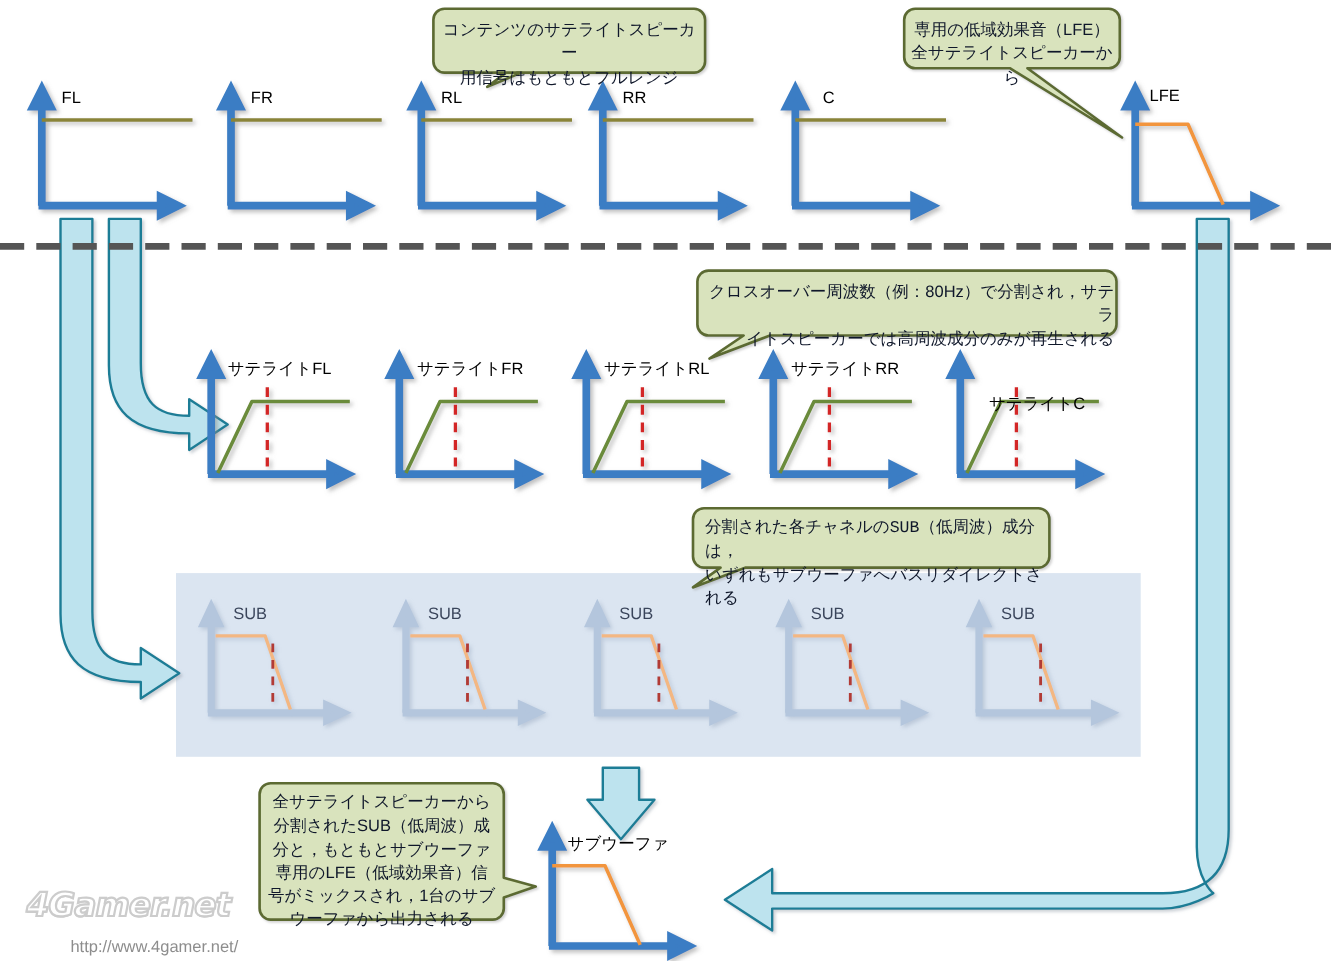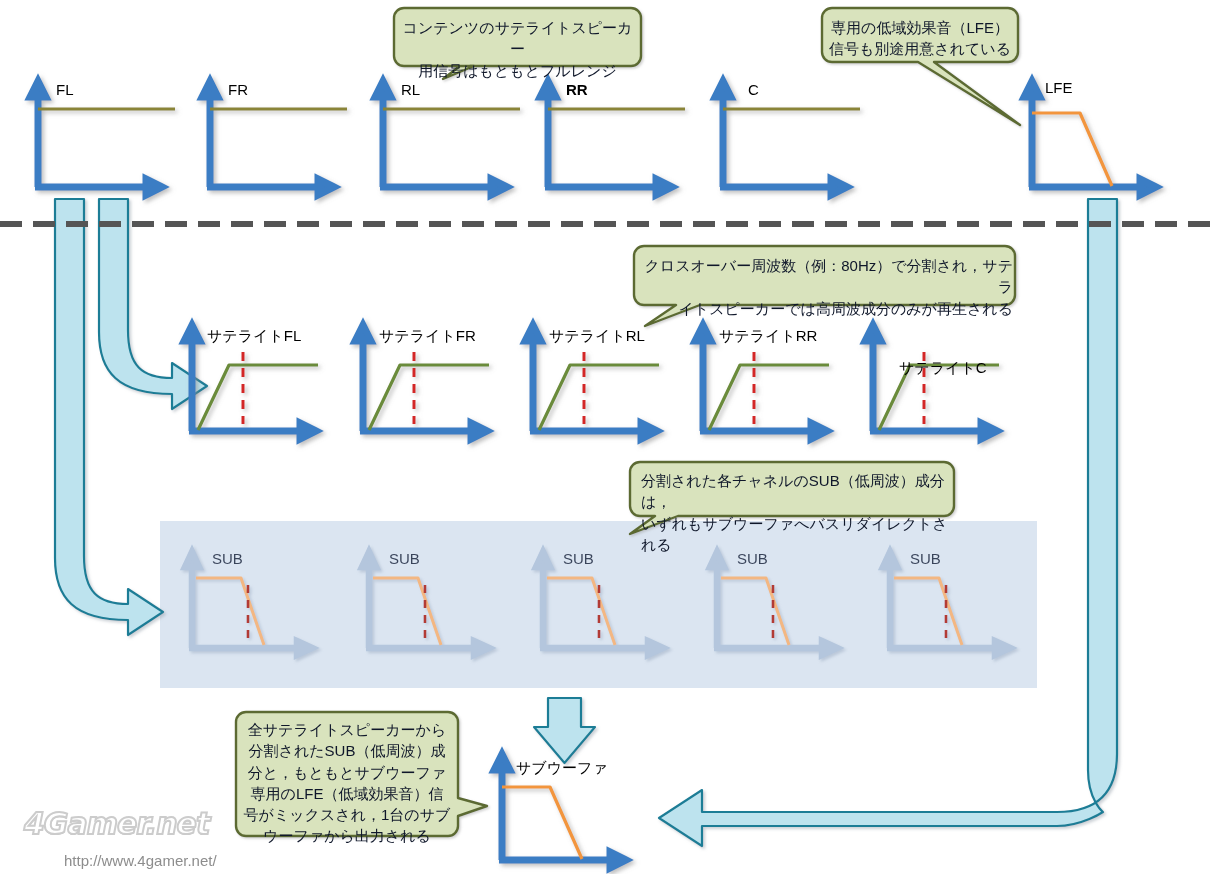--- a/index.html
+++ b/index.html
@@ -30,21 +30,21 @@
   }
   .callout-text{
     position:absolute;
     font-size:15px;
     color:#0f172a;
     text-align:center;
     line-height:1.42;
     white-space:pre-line;
     pointer-events:none;
   }
-  .callout-text.left{text-align:left;}
+  .callout-text.left{text-align:left;font-family:Liberation Mono, monospace;}
   .wm{
     position:absolute;
     left:24px;
     top:806px;
     width:240px;
     height:64px;
   }
   .wm-title{
     position:absolute;
     left:0;top:0;
@@ -281,42 +281,42 @@
     <g filter="url(#baloonshadow)">
       <path d="M246,712 L448,712 A10,10 0 0 1 458,722 L458,798 L487,806 L458,816
                L458,826 A10,10 0 0 1 448,836 L246,836 A10,10 0 0 1 236,826 L236,722
                A10,10 0 0 1 246,712 Z" fill="#d9e3bd" stroke="#5c6b33" stroke-width="2.4" stroke-linejoin="round"></path>
     </g>
   </svg>
 
   <div class="lbl" style="left:56px;top:82px;">FL</div>
   <div class="lbl" style="left:228px;top:82px;">FR</div>
   <div class="lbl" style="left:401px;top:82px;">RL</div>
-  <div class="lbl" style="left:566px;top:82px;font-weight:bold;">RR</div>
+  <div class="lbl" style="left:566px;top:82px;">RR</div>
   <div class="lbl" style="left:748px;top:82px;">C</div>
   <div class="lbl" style="left:1045px;top:80px;">LFE</div>
 
   <div class="lbl" style="left:207px;top:328px;">サテライトFL</div>
   <div class="lbl" style="left:379px;top:328px;">サテライトFR</div>
   <div class="lbl" style="left:549px;top:328px;">サテライトRL</div>
   <div class="lbl" style="left:719px;top:328px;">サテライトRR</div>
   <div class="lbl" style="left:899px;top:328px;margin-top:32px;">サテライトC</div>
 
   <div class="lbl lbl-sub" style="left:212px;top:551px;">SUB</div>
   <div class="lbl lbl-sub" style="left:389px;top:551px;">SUB</div>
   <div class="lbl lbl-sub" style="left:563px;top:551px;">SUB</div>
   <div class="lbl lbl-sub" style="left:737px;top:551px;">SUB</div>
   <div class="lbl lbl-sub" style="left:910px;top:551px;">SUB</div>
 
   <div class="lbl" style="left:516px;top:760px;">サブウーファ</div>
 
   <div class="callout-text" style="left:396px;top:17px;width:243px;">コンテンツのサテライトスピーカー
 用信号はもともとフルレンジ</div>
   <div class="callout-text" style="left:824px;top:17px;width:192px;">専用の低域効果音（LFE）
-信号も別途用意されている</div>
+全サテライトスピーカーから</div>
   <div class="callout-text" style="left:636px;top:255px;width:377px;text-align:right;">クロスオーバー周波数（例：80Hz）で分割され，サテラ
 イトスピーカーでは高周波成分のみが再生される</div>
   <div class="callout-text left" style="left:641px;top:470px;width:310px;">分割された各チャネルのSUB（低周波）成分は，
 いずれもサブウーファへバスリダイレクトされる</div>
   <div class="callout-text" style="left:240px;top:719px;width:214px;">全サテライトスピーカーから
 分割されたSUB（低周波）成
 分と，もともとサブウーファ
 専用のLFE（低域効果音）信
 号がミックスされ，1台のサブ
 ウーファから出力される</div>

